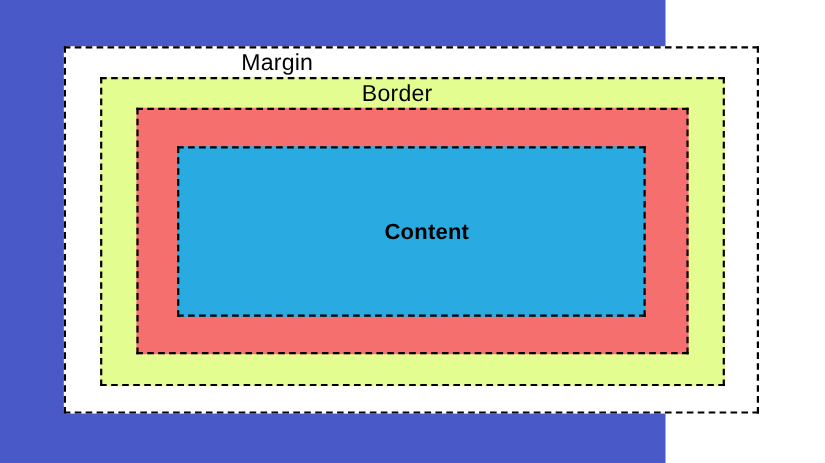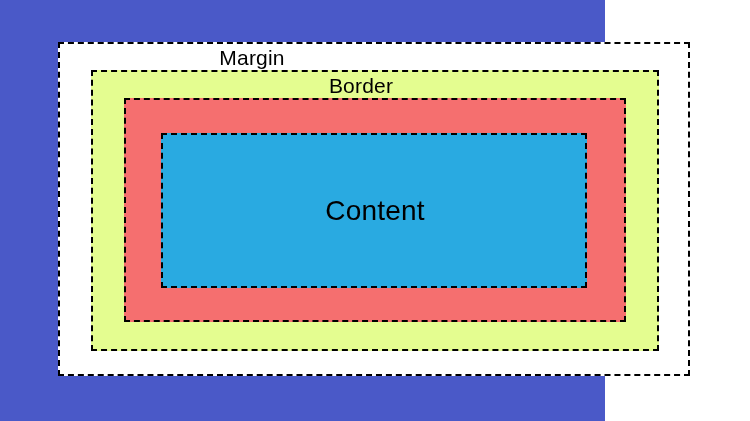--- a/index.html
+++ b/index.html
@@ -33,21 +33,21 @@
     transform: translate(-50%, -50%);
     color: #000000;
     font-size: 21px;
     line-height: 1;
     white-space: nowrap;
     letter-spacing: 0.2px;
   }
   #margin-label  { left: 252px; top: 57px;  }
   #border-label  { left: 361px; top: 85px;  }
   #padding-label { left: 466px; top: 116px; }
-  #content-label { left: 375px; top: 211px; font-size: 28px; }
+  #content-label { left: 388px; top: 211px; font-size: 20px; font-weight: bold; }
 </style>
 </head>
 <body>
 
 <div class="canvas" style="background-color: rgb(74, 89, 200);">
 
   <div class="box" id="margin-box" style="background-color: rgb(255, 255, 255);"></div>
 
   <div class="box" id="border-box" style="background-color: rgb(228, 253, 144);"></div>
 

